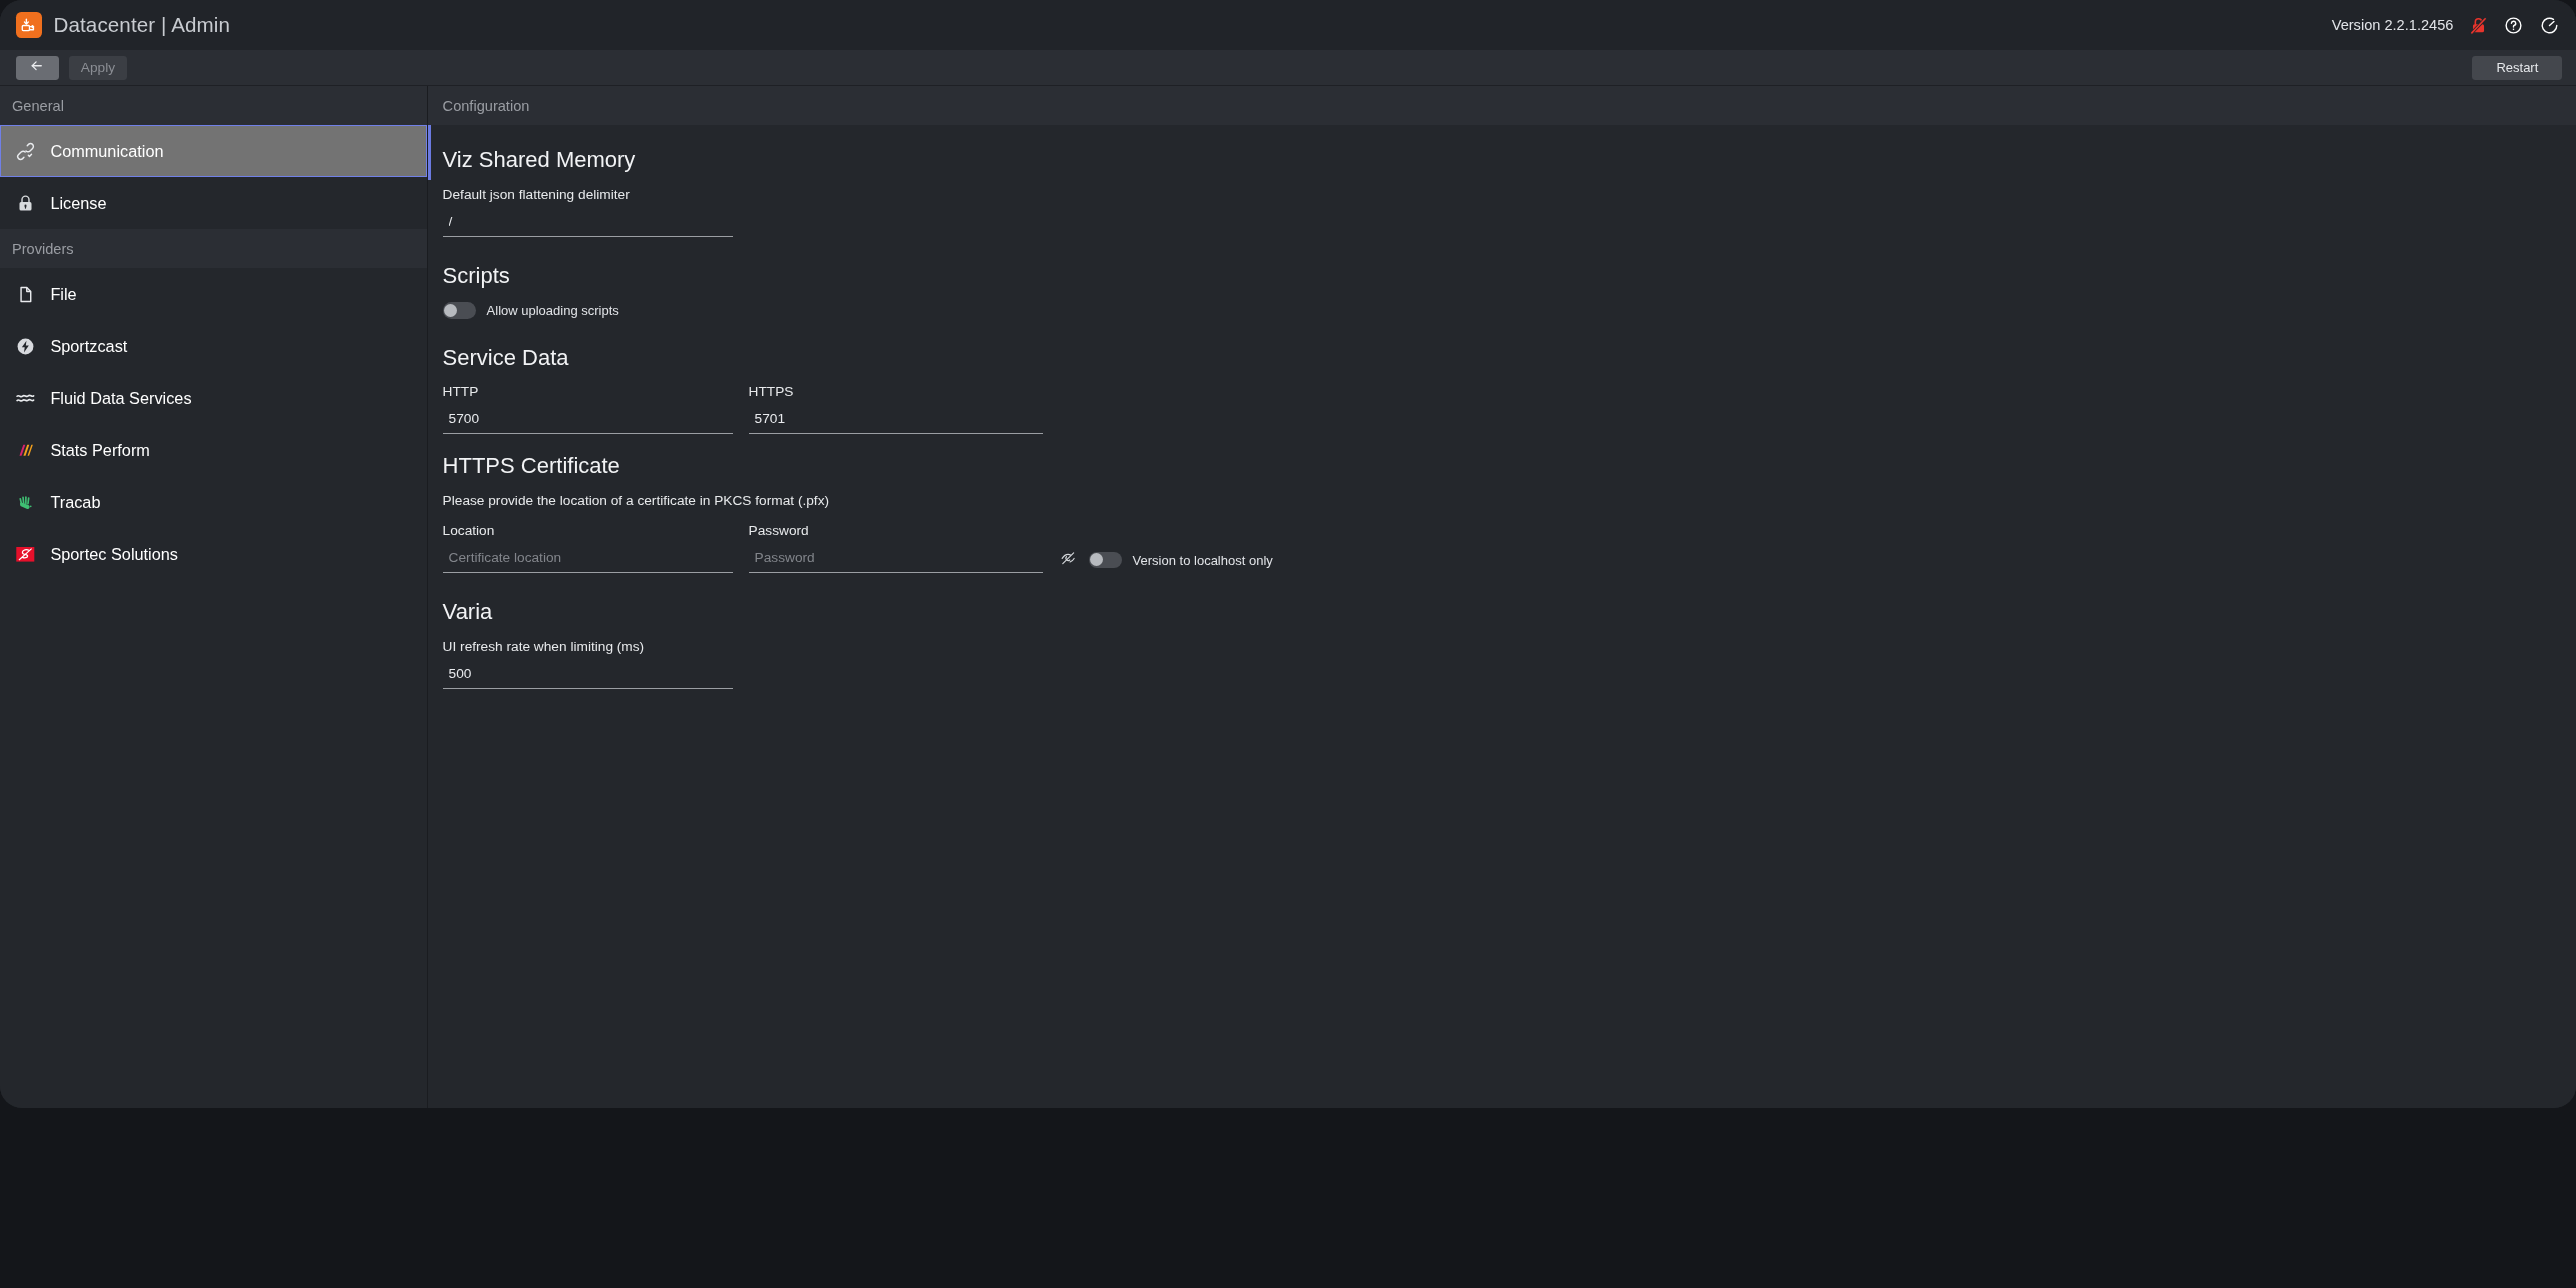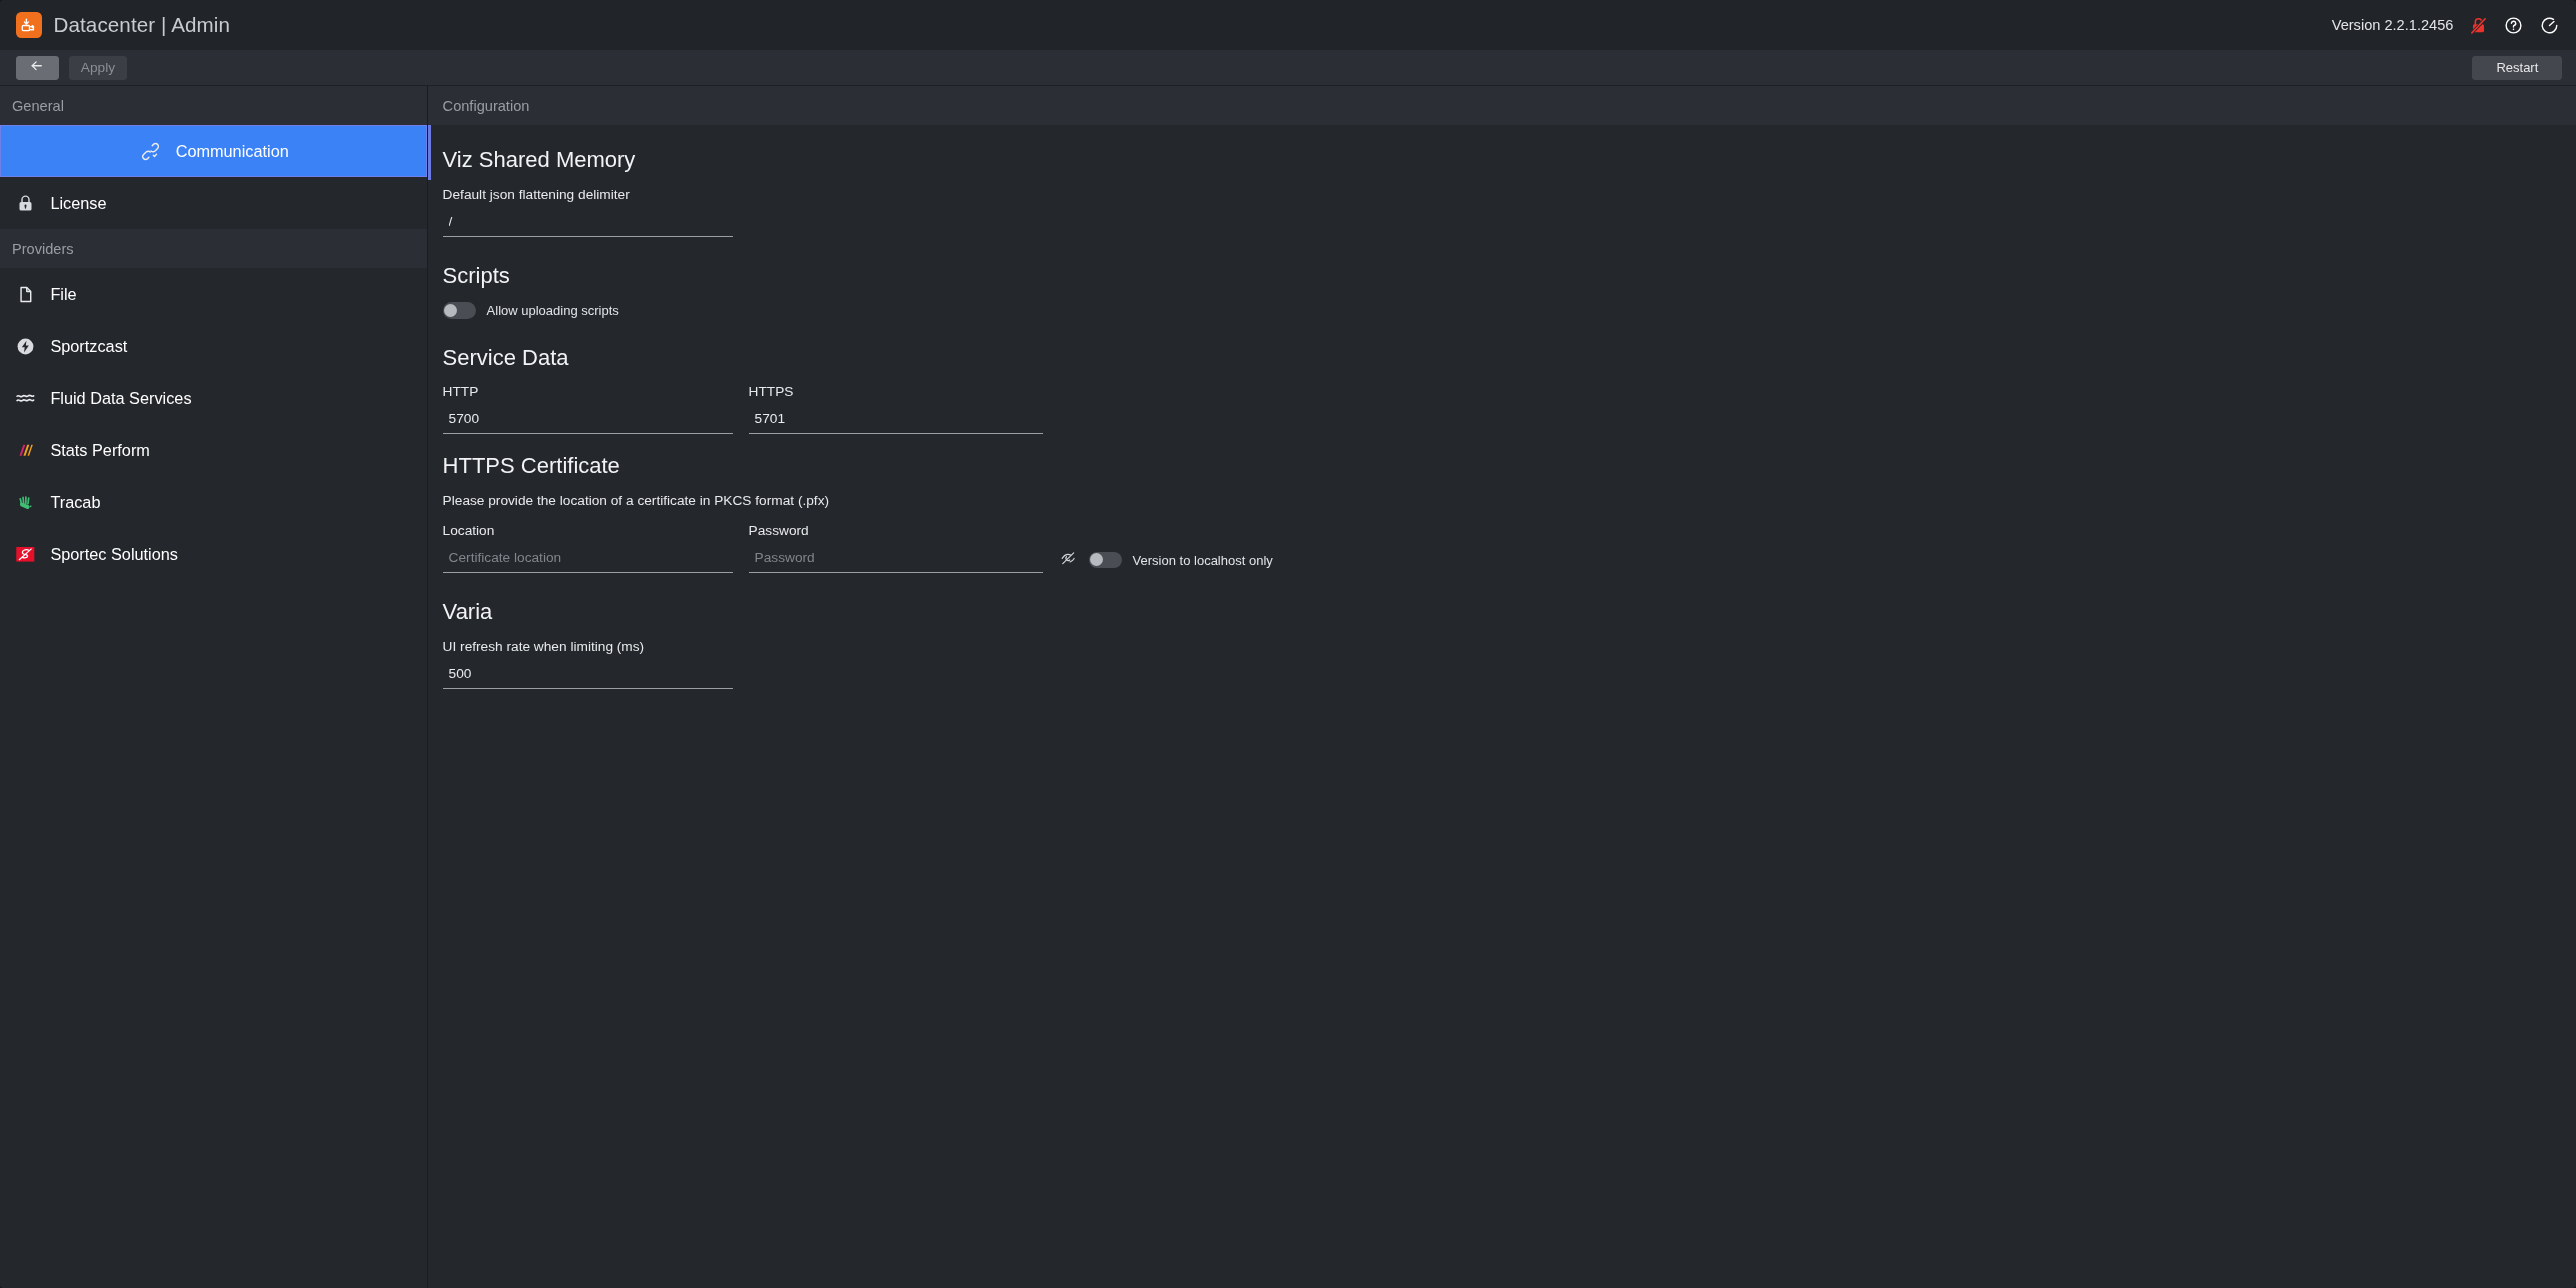--- a/index.html
+++ b/index.html
@@ -8,23 +8,23 @@
     width: 2576px;
     height: 1288px;
     background: #14161a;
     font-family: "Liberation Sans", sans-serif;
     overflow: hidden;
   }
 
   .app-window {
     position: relative;
     width: 2576px;
-    height: 1288px;
+    height: 1108px;
     background: #24272c;
-    border-radius: 4px;
+    border-radius: 22px;
     overflow: hidden;
     display: flex;
     flex-direction: column;
   }
 
   
   .titlebar {
     height: 50px;
     min-height: 50px;
     background: #212429;
@@ -130,22 +130,21 @@
     gap: 13.7px;
     padding: 0 12px 0 13.7px;
     color: #ffffff;
     font-size: 16.3px;
     cursor: pointer;
     border: 1.7px solid transparent;
     background: #24272c;
   }
   .nav-item.selected {
     border: 1.7px solid #7080e8;
-    background: #3b82f6;
-    justify-content: center;
+    background: #737373;
   }
   .nav-icon {
     width: 22px; height: 22px;
     display: flex; align-items: center; justify-content: center;
     flex: 0 0 auto;
   }
   .nav-label { white-space: nowrap; }
 
   
   .content {

